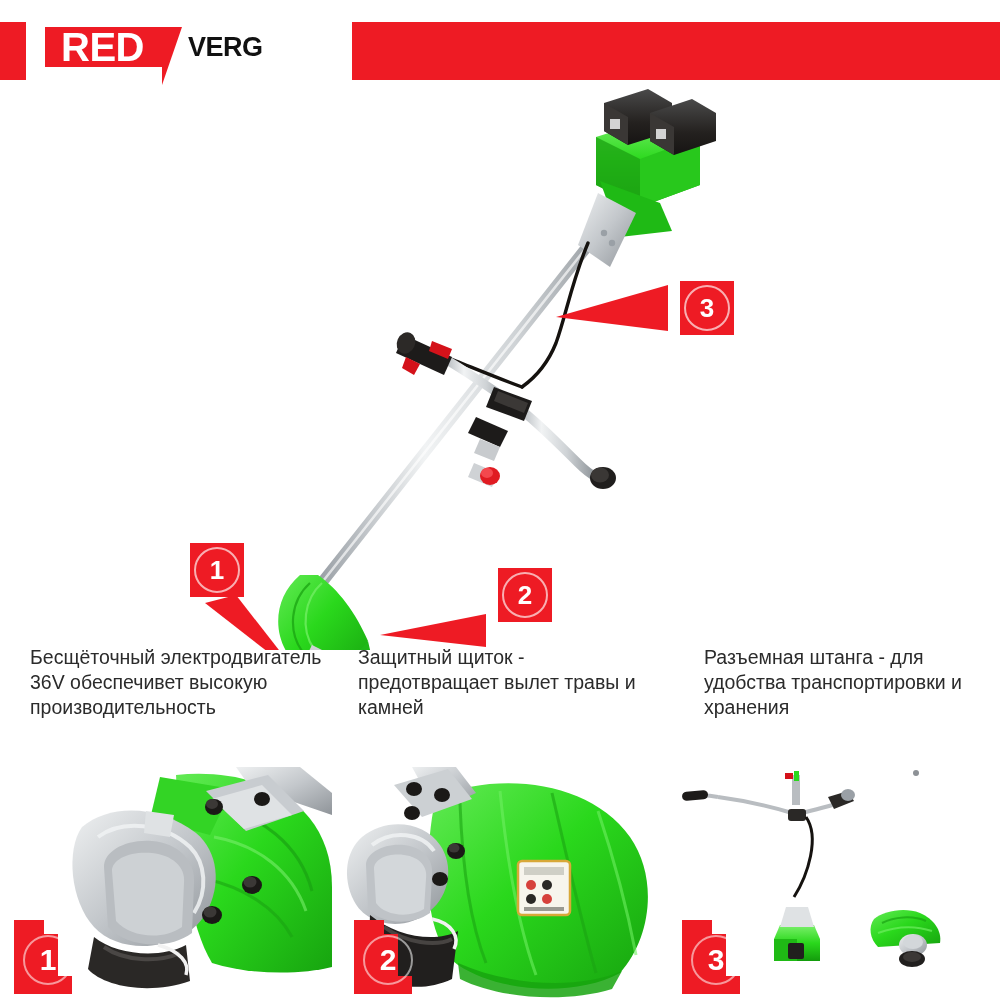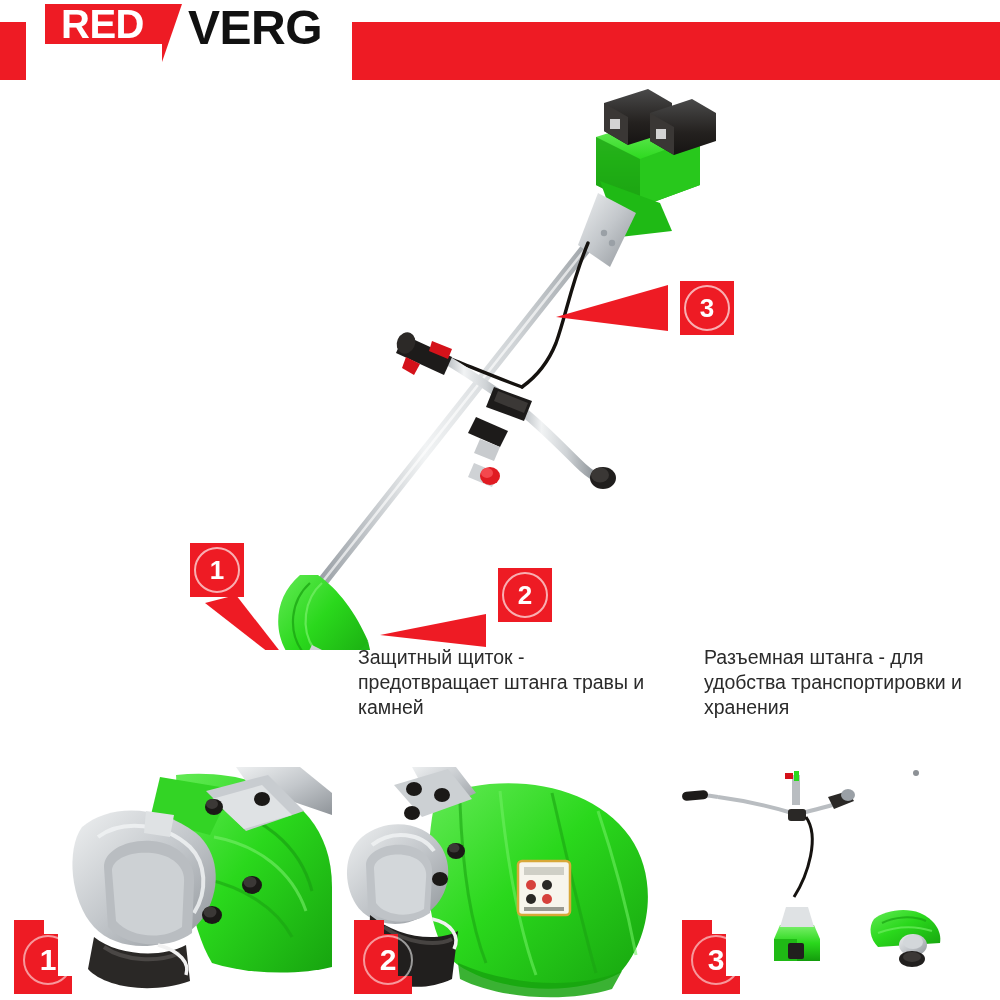--- a/index.html
+++ b/index.html
@@ -8,40 +8,40 @@
     background:#ffffff;
     font-family:"Liberation Sans", sans-serif;
     overflow:hidden;
     position:relative;
   }
   #page{position:relative;width:1000px;height:1000px;background:#fff;}
 
   
   .header{position:absolute;left:0;top:0;width:1000px;height:100px;}
   .hdr-bar-left{position:absolute;left:0;top:22px;width:26px;height:58px;background:var(--red);}
-  .logo-block{position:absolute;left:45px;top:4px;height:58px;display:flex;align-items:flex-start;}
+  .logo-block{position:absolute;left:45px;top:18px;height:58px;display:flex;align-items:center;}
   .logo-red{
     position:relative;background:var(--red);
     padding:0 18px 0 16px;display:flex;align-items:center;
     margin-right:0;
   }
   .logo-red:after{
     content:"";position:absolute;right:-20px;top:0;
     border-style:solid;border-width:58px 20px 0 0;
     border-color:var(--red) transparent transparent transparent;
   }
   .logo-red .txt{
     color:#ffffff;font-size:40px;font-weight:bold;letter-spacing:-0.5px;
     line-height:1;font-family:"Liberation Sans", sans-serif;
   }
   .logo-black{
     display:flex;align-items:center;padding-left:26px;
   }
   .logo-black .txt{
-    color:#111111;font-size:48px;font-weight:bold;letter-spacing:-0.5px;line-height:1;
+    color:#111111;font-size:27px;font-weight:bold;letter-spacing:-0.5px;line-height:1;
   }
   .hdr-bar-right{position:absolute;left:352px;top:22px;right:0;height:58px;background:var(--red);}
 
   
   .hero{position:absolute;left:0;top:85px;width:1000px;height:565px;}
   .hero svg{display:block;}
 
   
   .callout{position:absolute;}
   .cbox{
@@ -272,21 +272,22 @@
     <div class="callout" style="left:680px;top:196px;">
       <div class="cbox">
         <div class="ring">
           <span class="num">3</span>
         </div>
       </div>
     </div>
   </div>
 
   <div class="captions">
-    <div class="caption" id="cap2">Защитный щиток - предотвращает штанга травы и камней</div>
+    <div class="caption" id="cap1">Бесщёточный электродвигатель 36V обеспечивет высокую производительность</div>
+    <div class="caption" id="cap2">Защитный щиток - предотвращает вылет травы и камней</div>
     <div class="caption" id="cap3">Разъемная штанга - для удобства транспортировки и хранения</div>
   </div>
 
   <div class="panels">
 
     <div class="panel" id="panel1">
       <svg width="332" height="233" viewBox="0 0 332 233">
         <rect x="0" y="0" width="332" height="233" fill="#ffffff"></rect>
 
         <path d="M176 8 C250 0, 332 30, 332 120 L332 200 C300 208, 250 208, 212 196 C190 160, 180 90, 176 8 Z" fill="url(#grnG)"></path>

